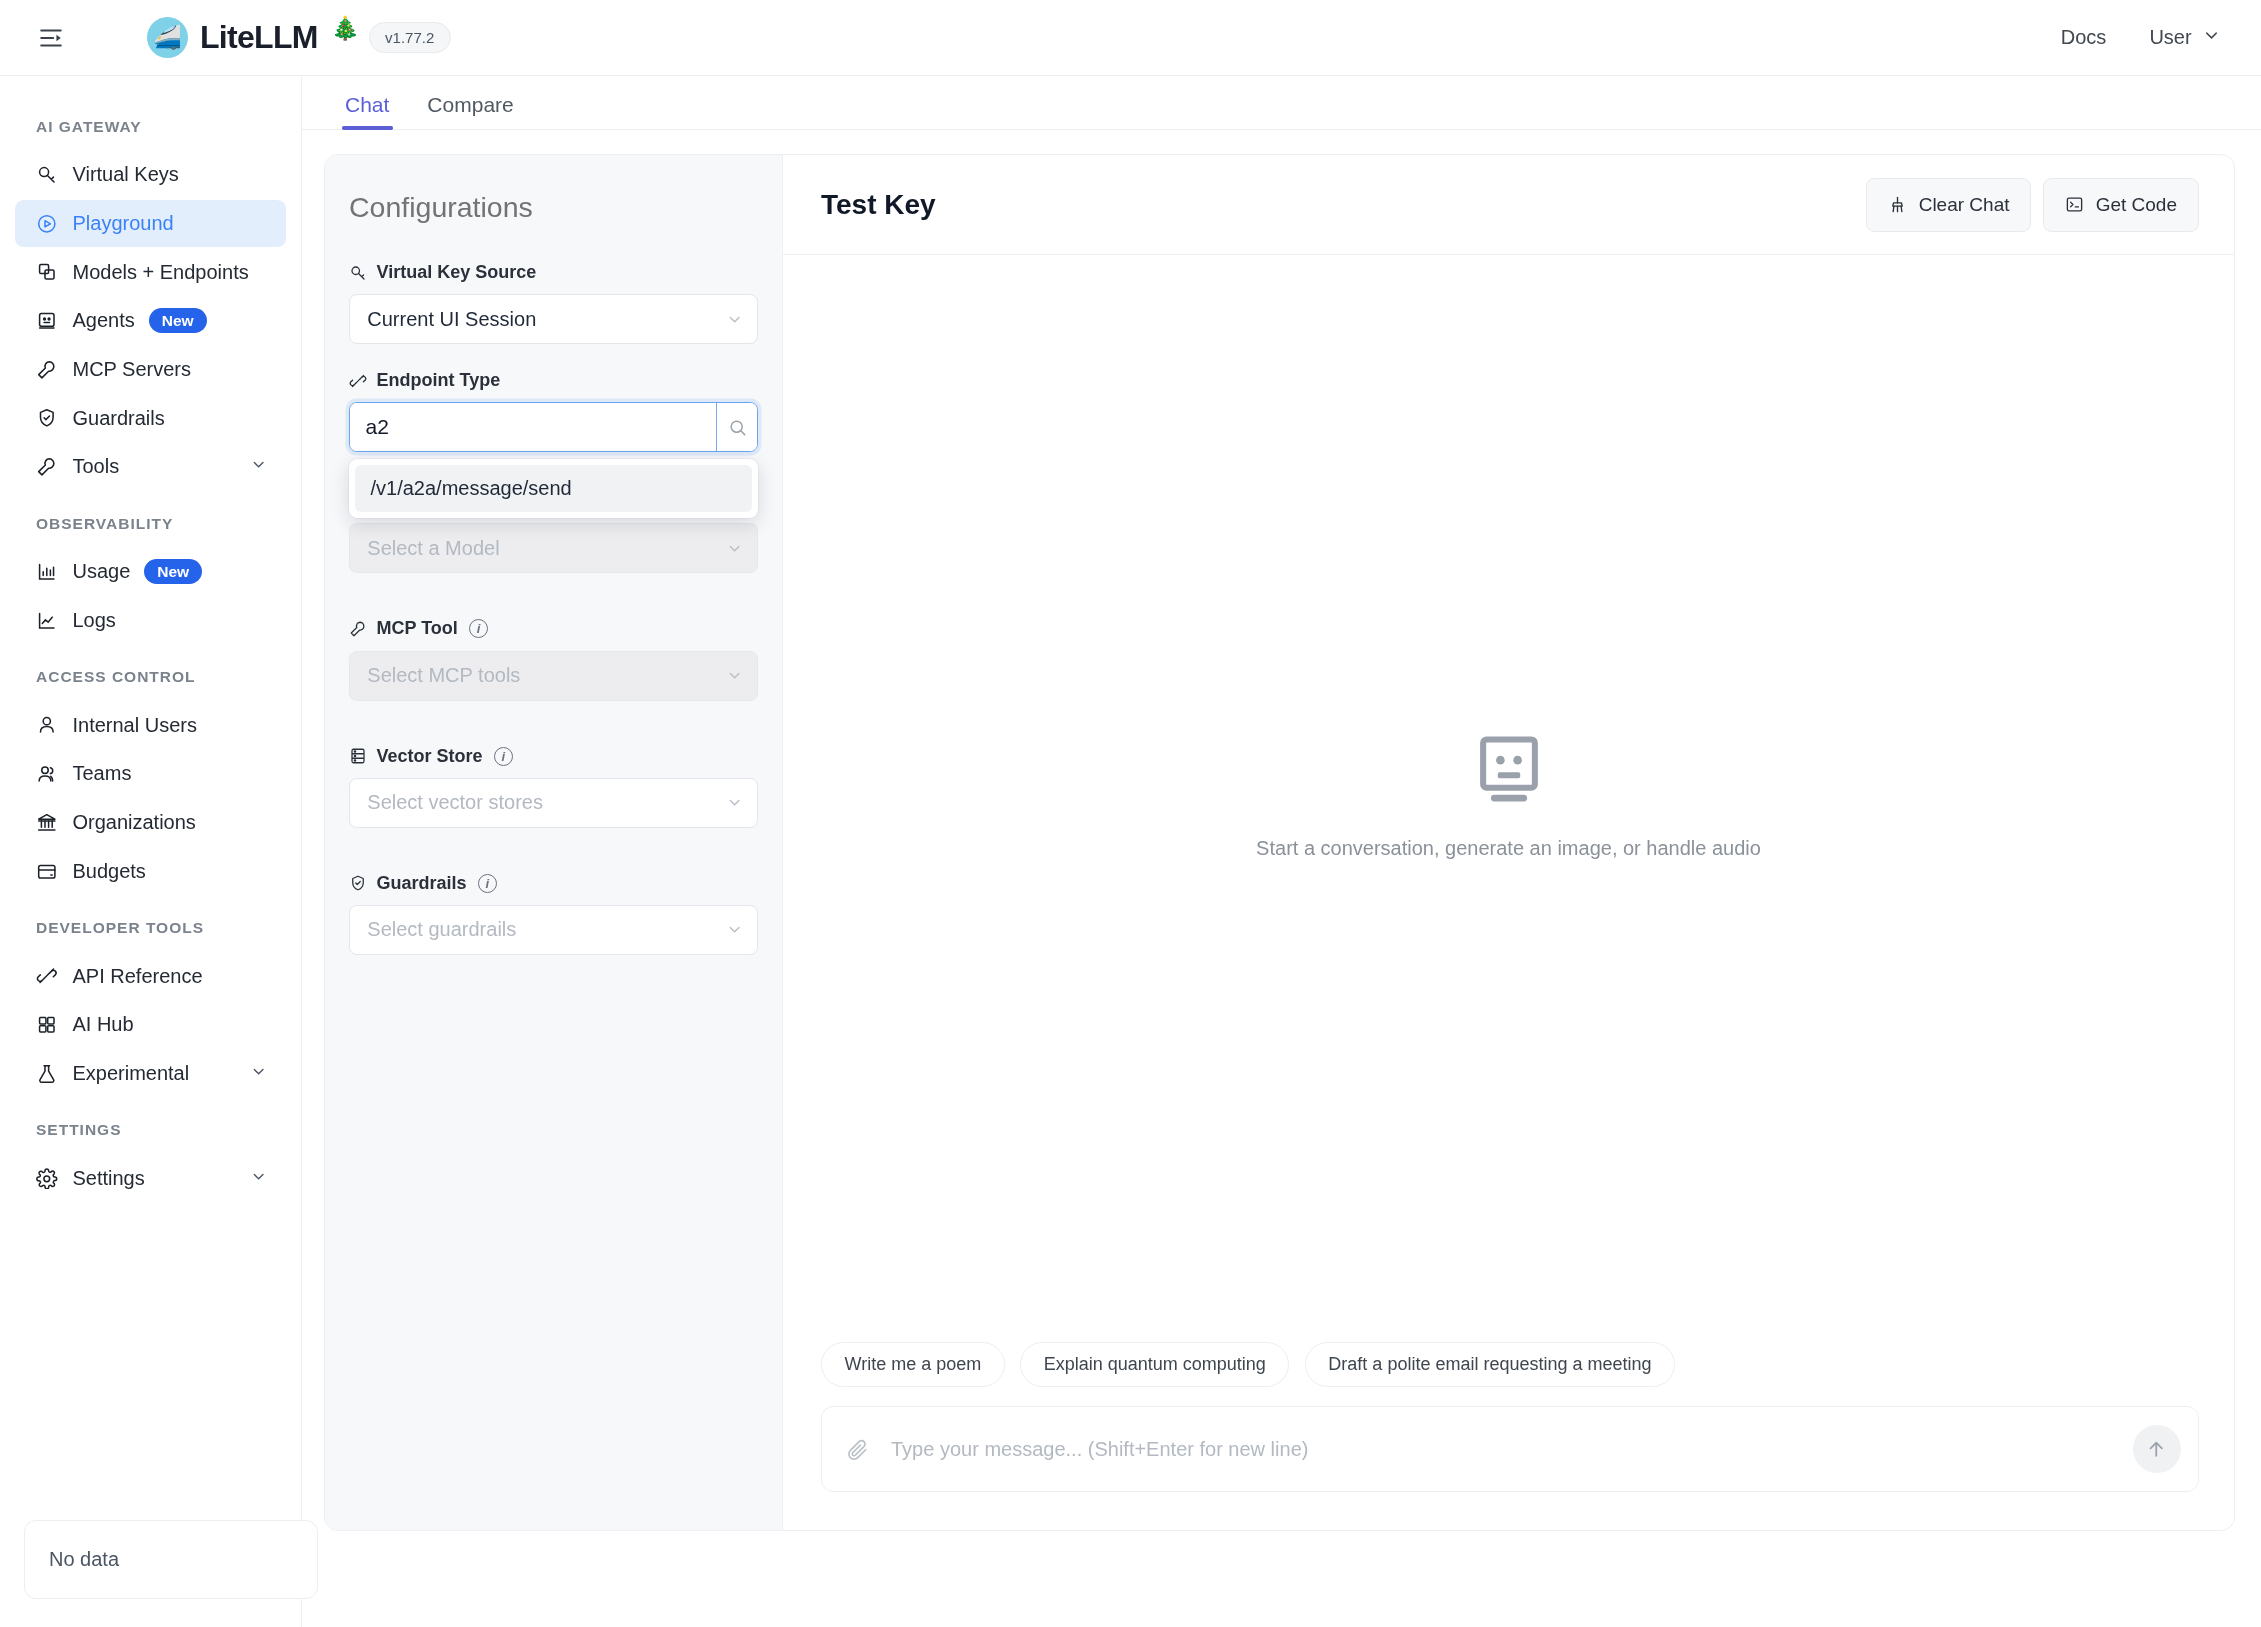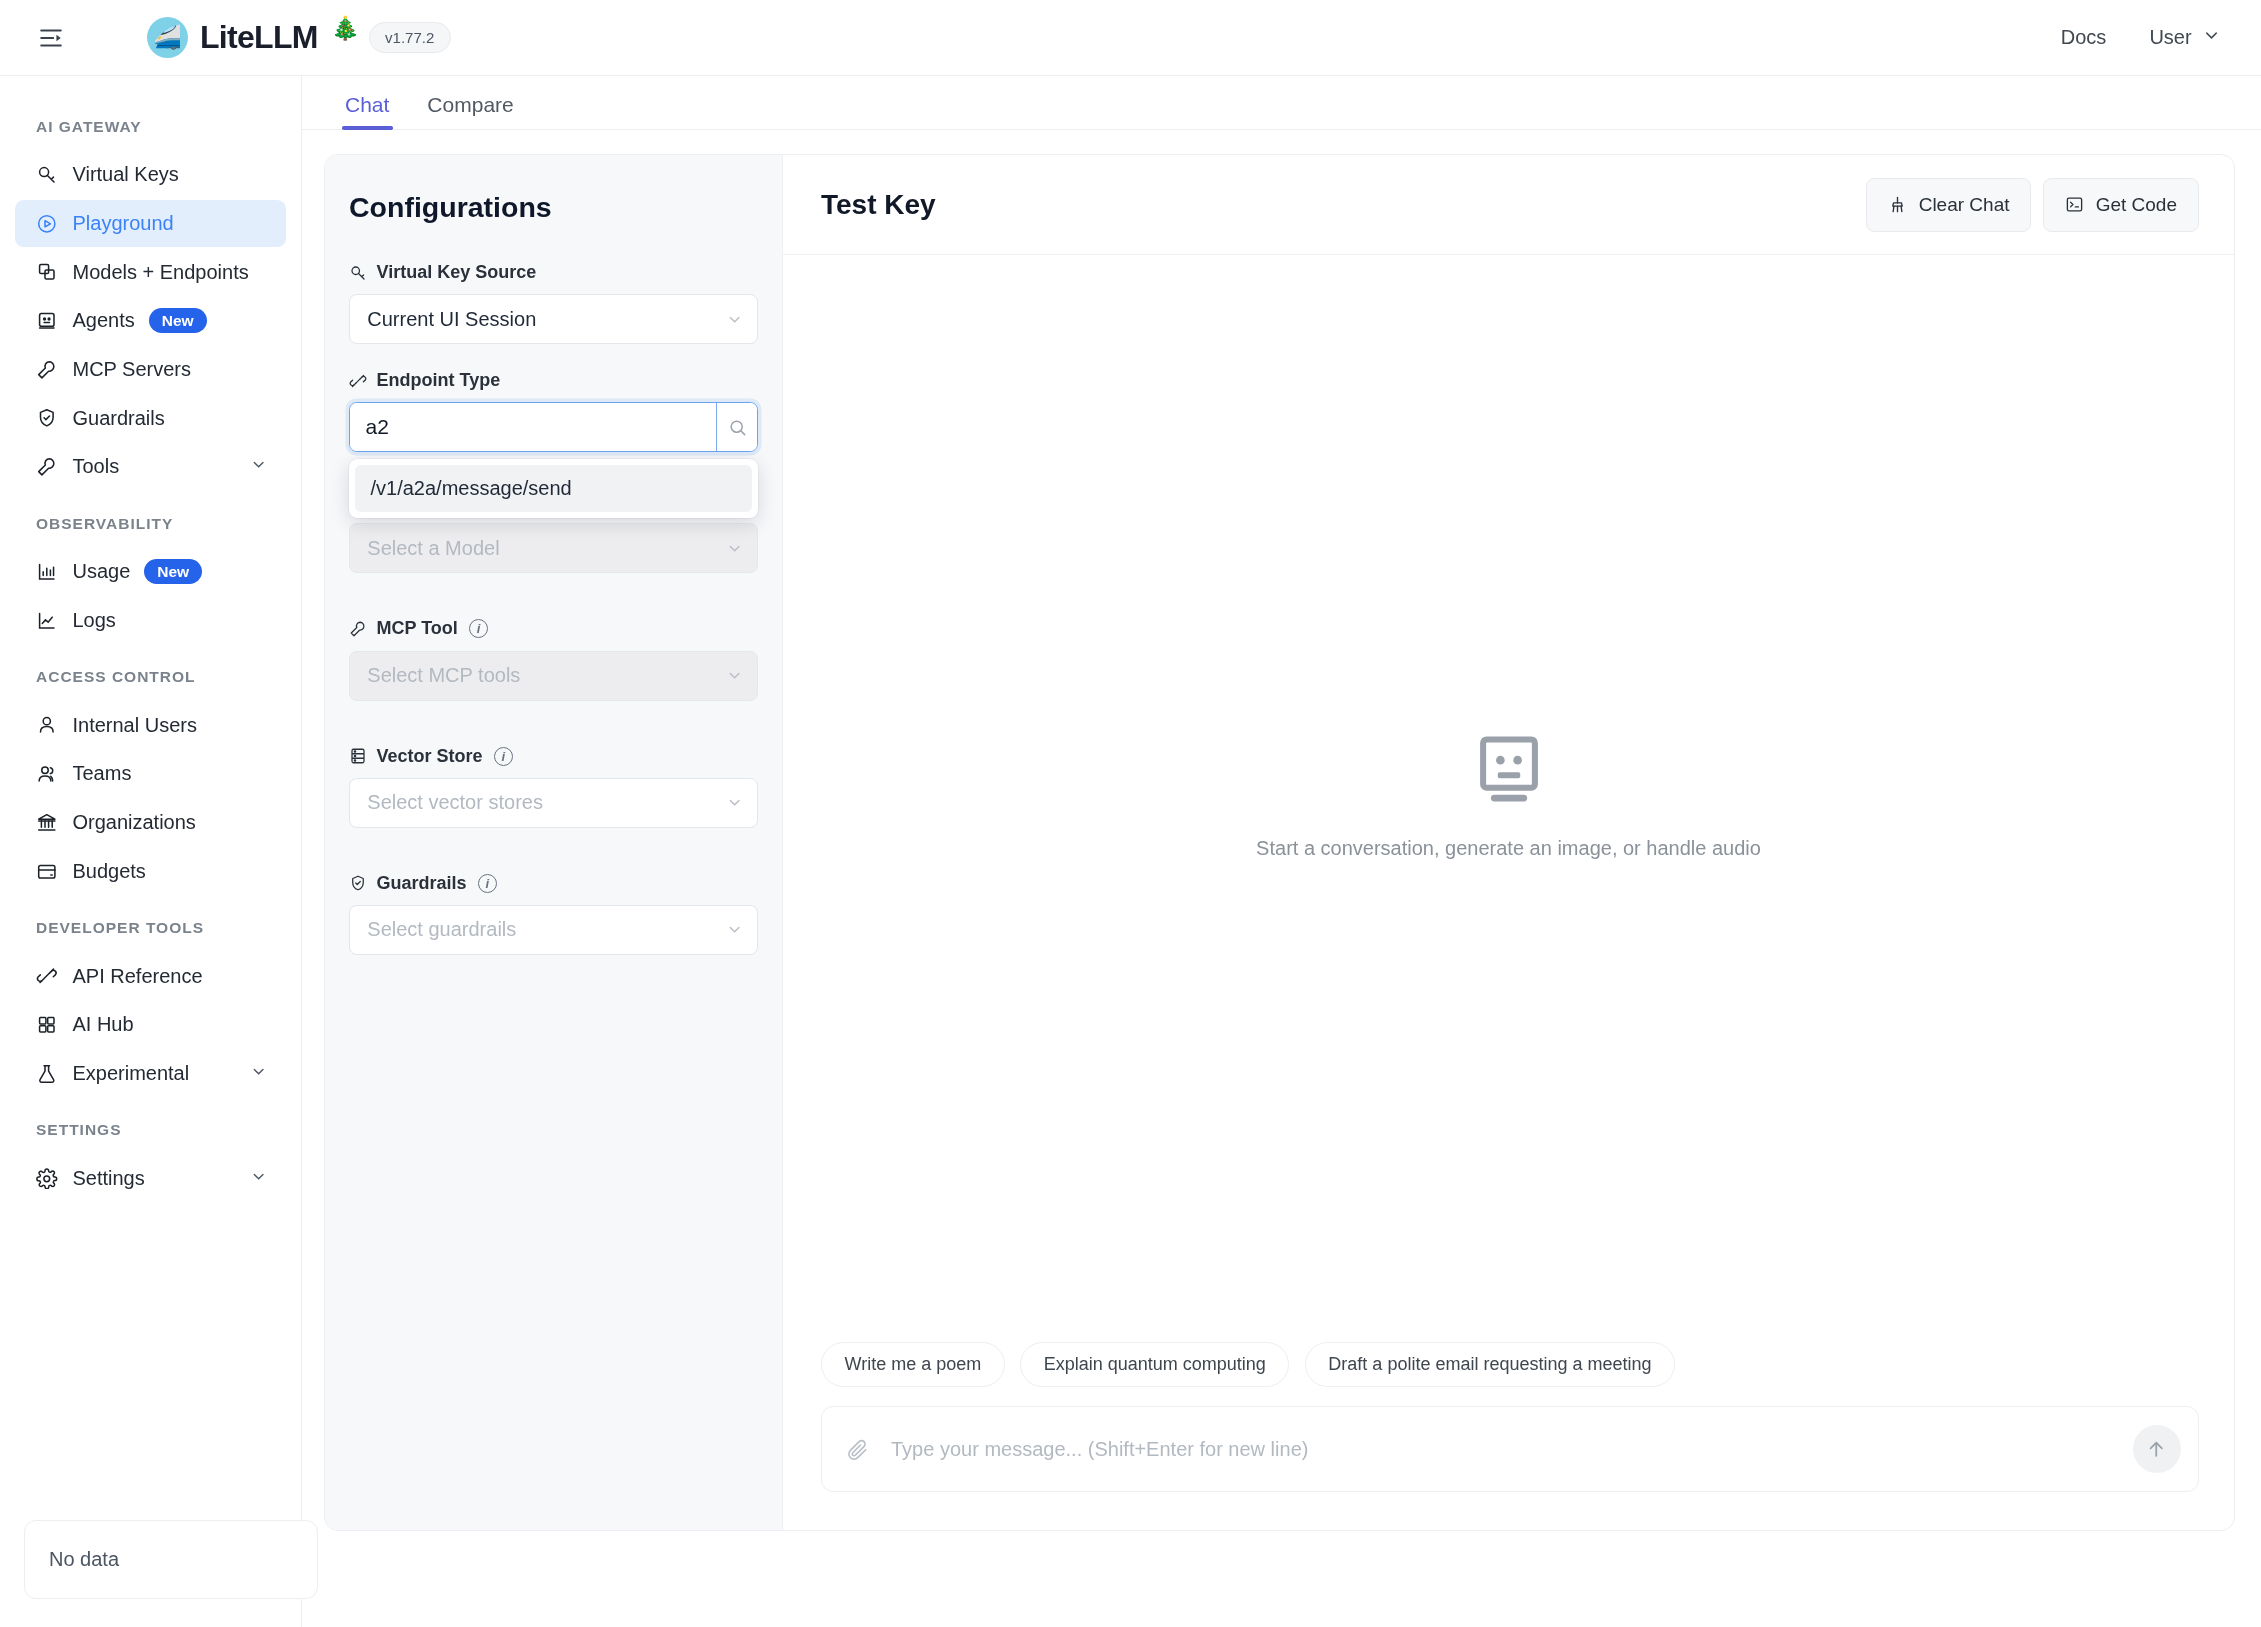--- a/index.html
+++ b/index.html
@@ -103,21 +103,21 @@
     background: #fff; border: 0.9px solid #eceef1; border-radius: 14px;
     display: flex; overflow: hidden;
   }
 
   
   .config-panel {
     width: 458px; background: #f7f8fa;
     border-right: 0.9px solid #eef0f2;
     padding: 36px 24px 0 24px; position: relative;
   }
-  .config-title { font-size: 28.5px; font-weight: 700; color: #0f172a; margin: 0 0 38px 0; }
+  .config-title { font-size: 28.5px; font-weight: 400; color: #737373; margin: 0 0 38px 0; }
   .field { margin-bottom: 26px; position: relative; }
   .field-label {
     display: flex; align-items: center; gap: 9.5px;
     font-size: 18px; color: #2b313a; font-weight: 600; margin-bottom: 11.2px;
   }
   .field-label .lico { display: flex; align-items: center; color: #2b313a; }
   .select-box {
     height: 50px; background: #fff; border: 0.9px solid #e3e6ea; border-radius: 7.8px;
     display: flex; align-items: center; padding: 0 14px 0 17.3px;
     font-size: 20px; color: #1f2937; cursor: pointer;

